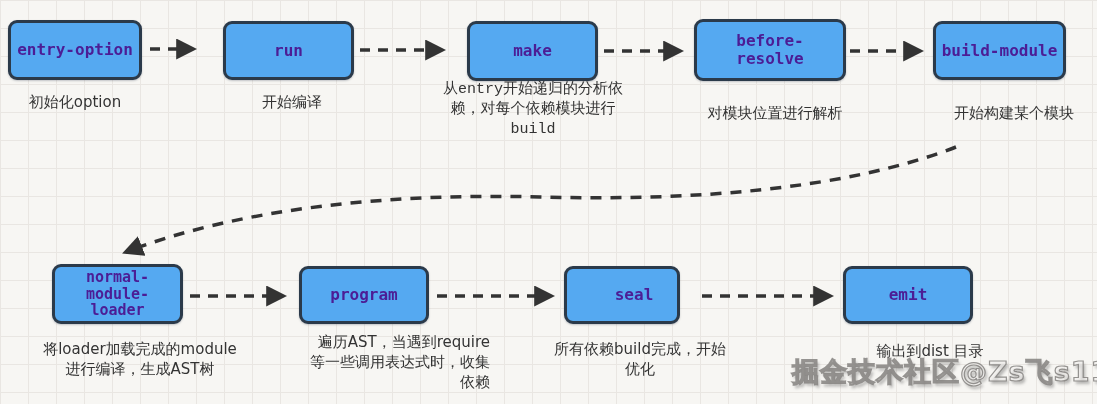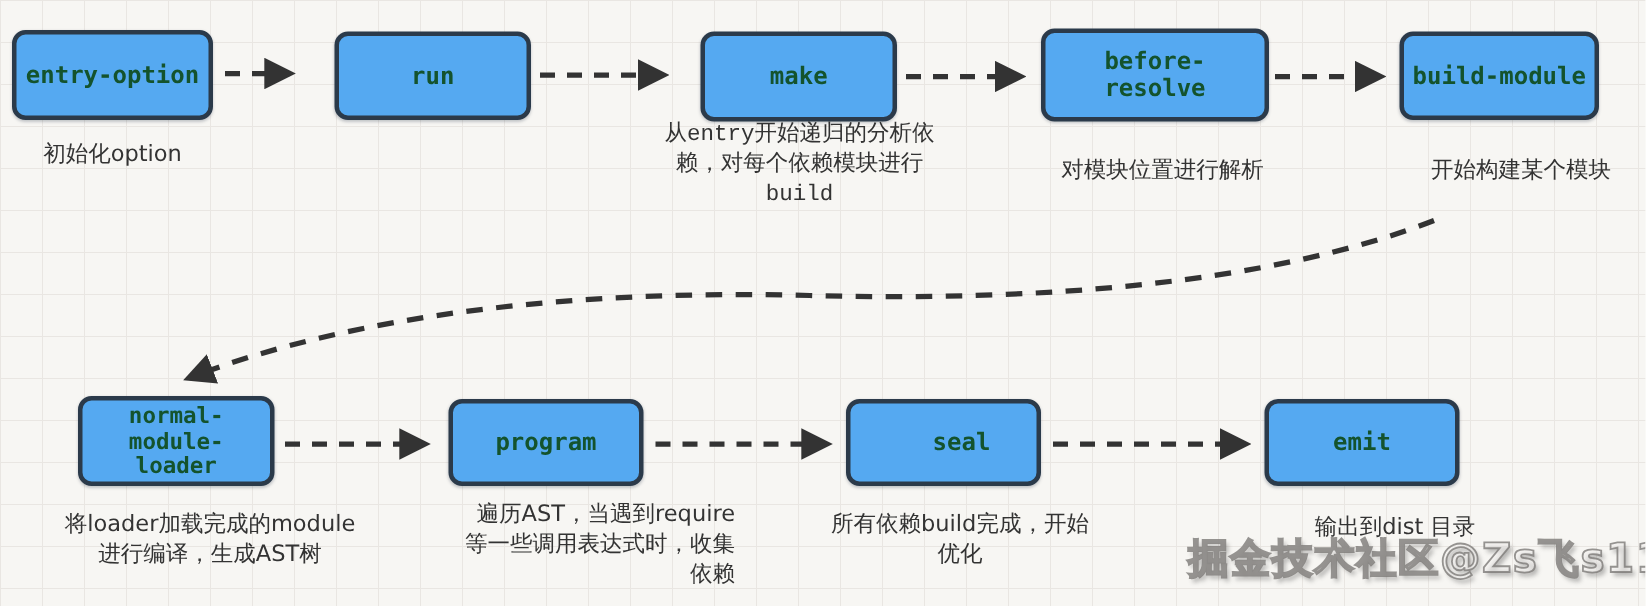--- a/index.html
+++ b/index.html
@@ -14,21 +14,21 @@
     background-size:28px 28px;
     font-family:"DejaVu Sans", sans-serif;
   }
   .node{
     position:absolute;
     display:flex;align-items:center;justify-content:center;
     background:#55a9f1;
     border:3px solid #2b3a4a;
     border-radius:9px;
     box-sizing:border-box;
-    color:#14532d;
+    color:#4c1d95;
     font-family:"DejaVu Sans Mono", monospace;
     font-size:16px;
     font-weight:bold;
     text-align:center;
     white-space:pre-line;
     line-height:1.12;
     box-shadow:0 1px 2px rgba(40,50,70,.25);
   }
   .caption{
     position:absolute;
@@ -76,31 +76,32 @@
   </svg>
 
   <div class="node" style="left:8px;top:20px;width:134px;height:60px;">entry-option</div>
   <div class="node" style="left:223px;top:21px;width:131px;height:59px;">run</div>
   <div class="node" style="left:467px;top:21px;width:131px;height:60px;">make</div>
   <div class="node" style="left:694px;top:19px;width:152px;height:62px;">before-
 resolve</div>
   <div class="node" style="left:933px;top:21px;width:133px;height:59px;">build-module</div>
 
   <div class="caption" style="left:-5px;top:93px;width:160px;">初始化option</div>
+  <div class="caption" style="left:212px;top:93px;width:160px;">开始编译</div>
   <div class="caption" style="left:425px;top:80px;width:216px;font-family:Liberation Mono, monospace;">从entry开始递归的分析依
 赖，对每个依赖模块进行
 build</div>
   <div class="caption" style="left:655px;top:104px;width:240px;">对模块位置进行解析</div>
   <div class="caption" style="left:904px;top:104px;width:220px;">开始构建某个模块</div>
 
   <div class="node" style="left:52px;top:264px;width:131px;height:60px;font-size:15px;">normal-
 module-
 loader</div>
   <div class="node" style="left:299px;top:266px;width:130px;height:58px;">program</div>
-  <div class="node" style="left:564px;top:266px;width:130px;height:58px;padding-left:24px;">seal</div>
+  <div class="node" style="left:564px;top:266px;width:116px;height:58px;padding-left:24px;">seal</div>
   <div class="node" style="left:843px;top:266px;width:130px;height:58px;text-align:right;">emit</div>
 
   <div class="caption" style="left:18px;top:340px;width:244px;">将loader加载完成的module
 进行编译，生成AST树</div>
   <div class="caption" style="left:250px;top:333px;width:240px;text-align:right;">遍历AST，当遇到require
 等一些调用表达式时，收集
 依赖</div>
   <div class="caption" style="left:520px;top:340px;width:240px;">所有依赖build完成，开始
 优化</div>
   <div class="caption" style="left:830px;top:342px;width:200px;">输出到dist 目录</div>

